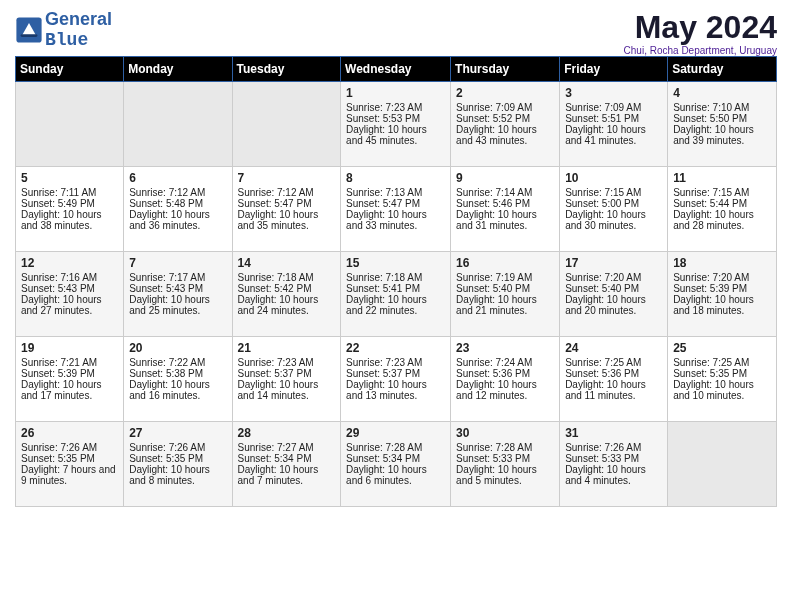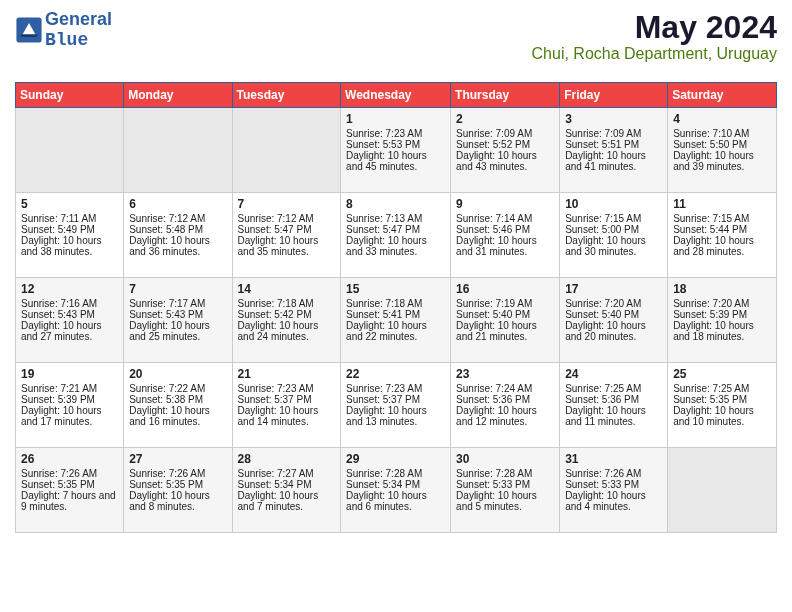--- a/index.html
+++ b/index.html
@@ -7,21 +7,21 @@
       font-family: Arial, sans-serif;
       background: #fff;
       width: 792px;
       min-height: 612px;
       padding: 10px 15px;
     }
     .header {
       display: flex;
       justify-content: space-between;
       align-items: flex-start;
-      margin-bottom: 19px;
+      margin-bottom: 0;
     }
     .logo {
       display: flex;
       align-items: center;
       gap: 0;
     }
     .logo-text {
       font-size: 18px;
       font-weight: bold;
       color: #1a1a2e;
@@ -38,30 +38,30 @@
     .title-block {
       text-align: right;
     }
     .month-title {
       font-size: 32px;
       font-weight: bold;
       color: #1a1a2e;
       line-height: 1.1;
     }
     .subtitle {
-      font-size: 16px;
-      color: #4d7c0f;
+      font-size: 10px;
+      color: #4c1d95;
     }
     table {
       width: 100%;
       border-collapse: collapse;
       border: 1px solid #ccc;
     }
     thead tr th {
-      background-color: #ef4444;
+      background-color: #000000;
       color: #fff;
       font-size: 12px;
       font-weight: bold;
       padding: 5px 4px;
       text-align: left;
       border: 1px solid #2e5fa3;
     }
     tbody tr td {
       border: 1px solid #ccc;
       vertical-align: top;

